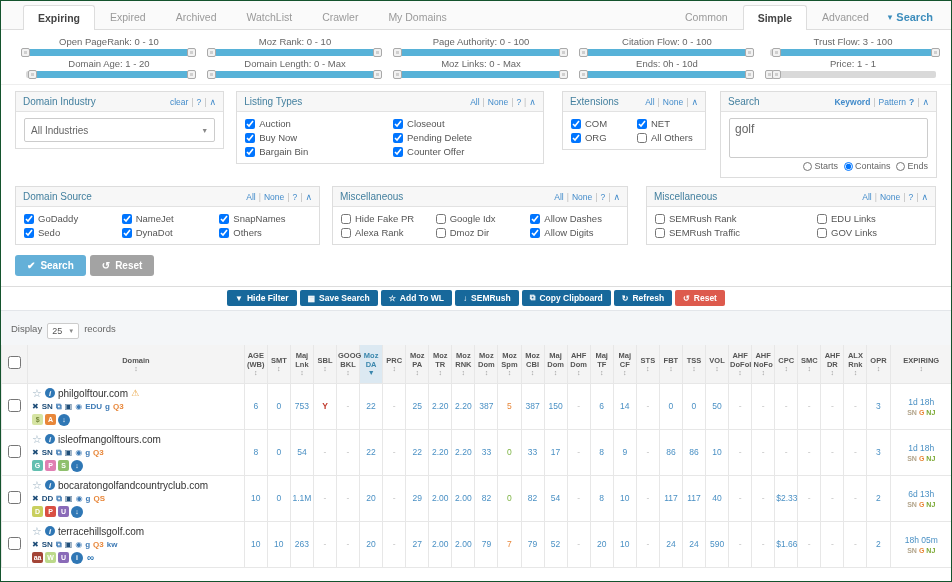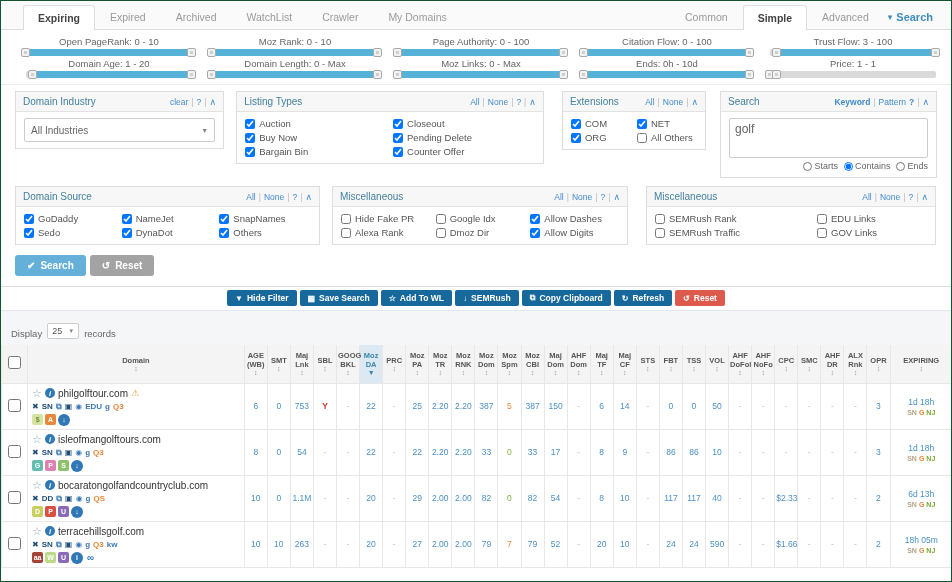--- a/index.html
+++ b/index.html
@@ -59,21 +59,21 @@
 
   
   .results-zone { background:#f4f6f8; border-top:1px solid #e3e6ea; padding:6px 10px 4px 10px; }
   .resline { display:flex; align-items:flex-start; }
   .restext { font-size:10px; color:#555; }
   .restext b { color:#333; }
   .muted { color:#999; }
   .pager { margin-left:auto; display:flex; gap:2px; }
   .pbtn { width:20px; height:20px; border:1px solid #d4d8dd; background:#fbfbfc; color:#9aa3ad; font-size:10px; display:flex; align-items:center; justify-content:center; border-radius:2px; cursor:pointer; }
   .pbtn.current { background:#7db3d8; border-color:#6aa5cf; color:#fff; }
-  .displayline { display:flex; align-items:flex-end; gap:5px; font-size:9.5px; color:#666; margin:6px 0 2px 0; }
+  .displayline { display:flex; align-items:flex-start; gap:5px; font-size:9.5px; color:#666; margin:6px 0 2px 0; }
   .pagesize { border:1px solid #ccc; background:#fff; border-radius:2px; font-size:9px; color:#555; padding:2px 4px; display:flex; align-items:center; gap:6px; cursor:pointer; }
   .pagesize .caret { font-size:6px; color:#888; }
 
   
   table { width:952px; table-layout:fixed; border-collapse:collapse; background:#fff; }
   th, td { border:1px solid #e7e7e7; border-top:none; }
   thead th { background:#f4f4f4; font-size:7.5px; color:#555; font-weight:bold; text-align:center; vertical-align:middle; padding:4px 1px; height:38px; cursor:pointer; }
   thead th .sortg { color:#999; font-size:7px; display:block; }
   thead th.sorted { background:#dce9f2; color:#3a87ad; }
   thead th.sorted .sortg { color:#3a87ad; }

